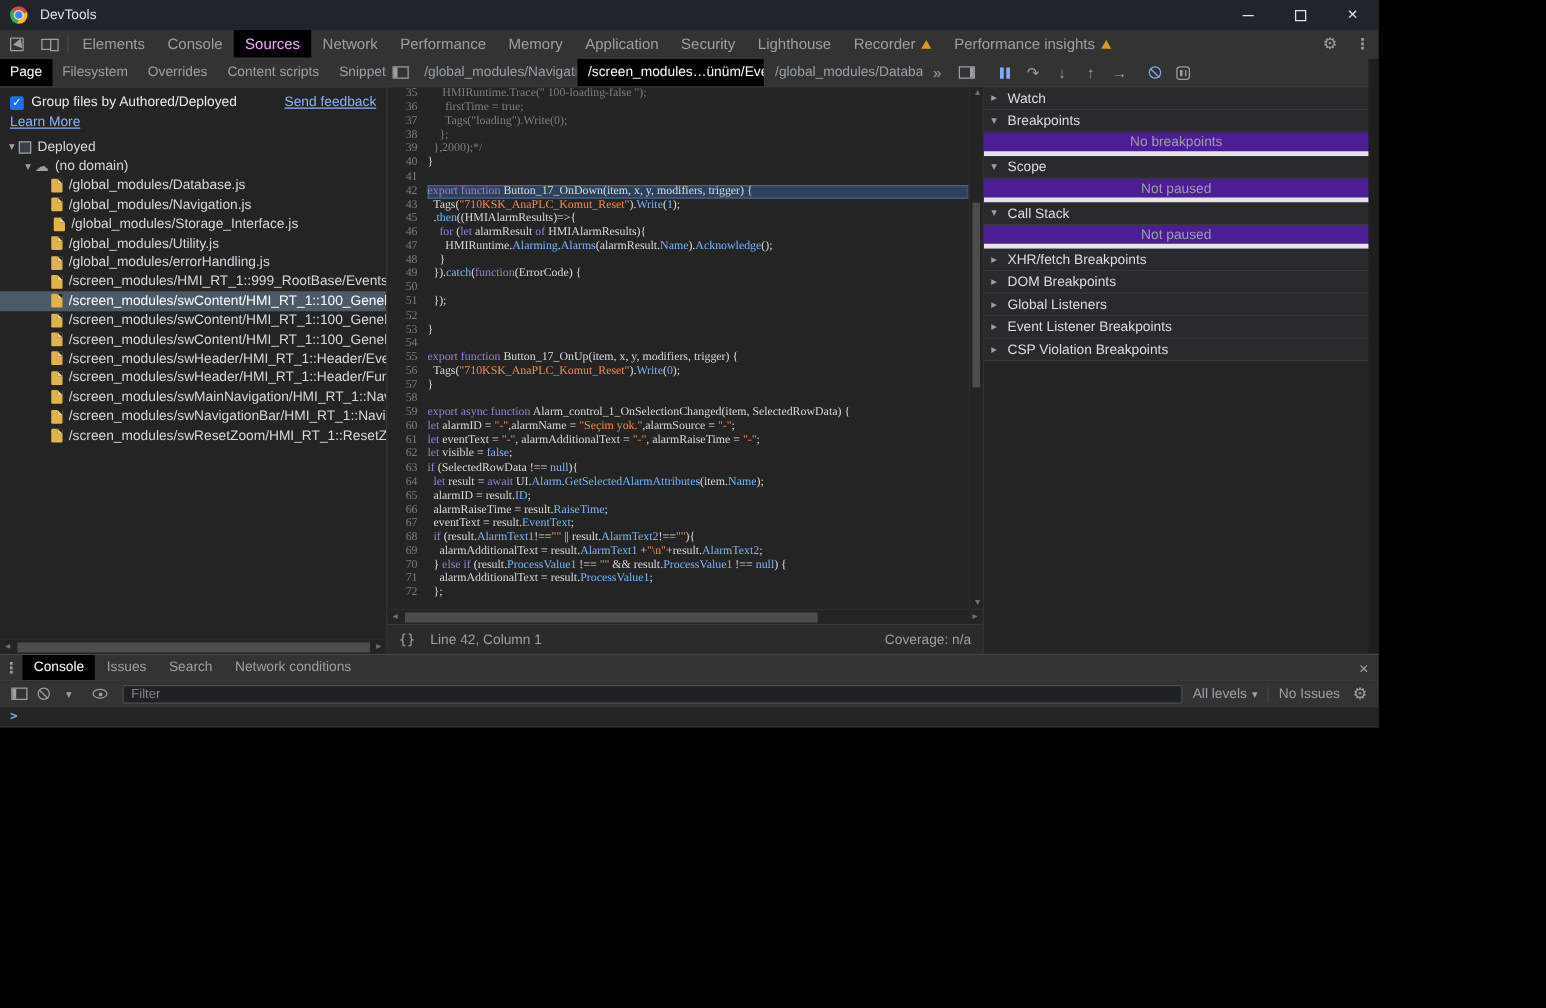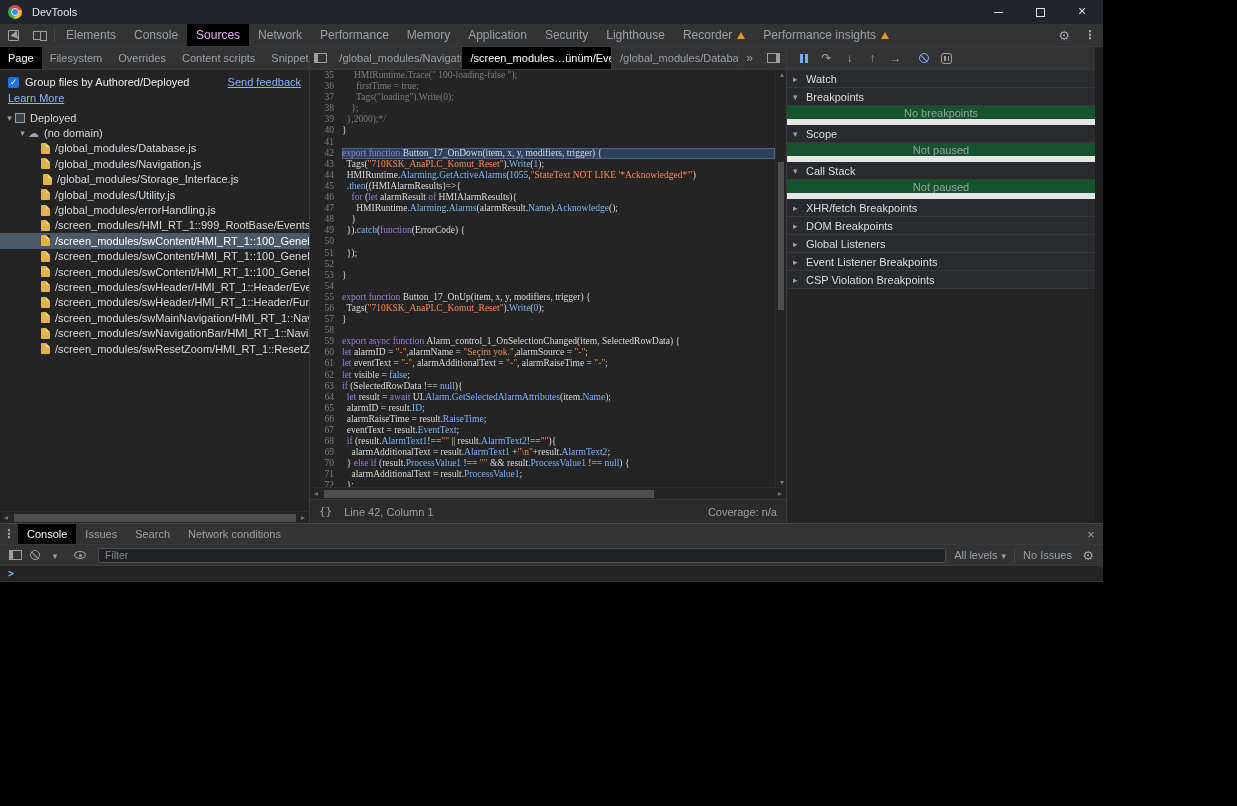--- a/index.html
+++ b/index.html
@@ -108,21 +108,21 @@
   .glyph-step-into::before{content:"↓"}
   .glyph-step-out::before{content:"↑"}
   .glyph-step::before{content:"→"}
   .slash-circle{width:10px;height:10px;border:1px solid #7cacf8;border-radius:50%;position:relative}
   .slash-circle::after{content:"";position:absolute;left:-1px;top:4px;width:10px;height:1px;background:#7cacf8;transform:rotate(45deg)}
   .octagon-pause{width:11px;height:11px;border:1px solid #9aa0a6;border-radius:3px;display:flex;align-items:center;justify-content:center}
   .octagon-pause i{width:1.5px;height:5px;background:#9aa0a6;margin:0 1px}
   .dbg-sections{flex:1;overflow:hidden}
   .dbg-sec-header{height:18px;display:flex;align-items:center;padding:0 6px;border-bottom:1px solid #383838;background:#292a2d;color:#dadde1}
   .dbg-sec-header .arrow{width:13px;flex:none;color:#9aa0a6;font-size:9px}
-  .dbg-sec-msg{height:19px;display:flex;align-items:center;justify-content:center;color:#9aa0a6;border-bottom:6px solid #e5e5e5;background:#14532d}
+  .dbg-sec-msg{height:19px;display:flex;align-items:center;justify-content:center;color:#9aa0a6;border-bottom:4px solid #e5e5e5;background:#4c1d95}
   .dbg-scrolltrack{width:8px;flex:none;background:#1e1e1e}
 
   
   .drawer{flex:0 0 57px;display:flex;flex-direction:column;border-top:1px solid #474747;background:#242424}
   .drawer-tabs{flex:0 0 21px;background:#333;border-bottom:1px solid #3a3a3a;display:flex;align-items:stretch}
   .drawer-tabs .tool-ico{width:18px}
   .drawer-tab{padding:0 9px;display:flex;align-items:center;color:#9aa0a6;white-space:nowrap}
   .drawer-tab.active{background:#000;color:#fff}
   .drawer-right{margin-left:auto;display:flex;align-items:stretch}
   .close-btn{width:24px;display:flex;align-items:center;justify-content:center;color:#9aa0a6;font-size:13px}
@@ -396,24 +396,20 @@
               </div>
               <div class="crow cur">
                 <span class="ln">42</span>
                 <span class="lc"><span class="tok-k">export</span><span class="tok-d"> </span><span class="tok-k">function</span><span class="tok-d"> Button_17_OnDown(item, x, y, modifiers, trigger) {</span></span>
               </div>
               <div class="crow">
                 <span class="ln">43</span>
                 <span class="lc"><span class="tok-d">  Tags(</span><span class="tok-s">"710KSK_AnaPLC_Komut_Reset"</span><span class="tok-d">).</span><span class="tok-p">Write</span><span class="tok-d">(</span><span class="tok-n">1</span><span class="tok-d">);</span></span>
               </div>
               <div class="crow">
-                <span class="ln">44</span>
-                <span class="lc"><span class="tok-d">  HMIRuntime.</span><span class="tok-p">Alarming</span><span class="tok-d">.</span><span class="tok-p">GetActiveAlarms</span><span class="tok-d">(</span><span class="tok-n">1055</span><span class="tok-d">,</span><span class="tok-s">"StateText NOT LIKE '*Acknowledged*'"</span><span class="tok-d">)</span></span>
-              </div>
-              <div class="crow">
                 <span class="ln">45</span>
                 <span class="lc"><span class="tok-d">  .</span><span class="tok-p">then</span><span class="tok-d">((HMIAlarmResults)=&gt;{</span></span>
               </div>
               <div class="crow">
                 <span class="ln">46</span>
                 <span class="lc"><span class="tok-d">    </span><span class="tok-k">for</span><span class="tok-d"> (</span><span class="tok-k">let</span><span class="tok-d"> alarmResult </span><span class="tok-k">of</span><span class="tok-d"> HMIAlarmResults){</span></span>
               </div>
               <div class="crow">
                 <span class="ln">47</span>
                 <span class="lc"><span class="tok-d">      HMIRuntime.</span><span class="tok-p">Alarming</span><span class="tok-d">.</span><span class="tok-p">Alarms</span><span class="tok-d">(alarmResult.</span><span class="tok-p">Name</span><span class="tok-d">).</span><span class="tok-p">Acknowledge</span><span class="tok-d">();</span></span>

